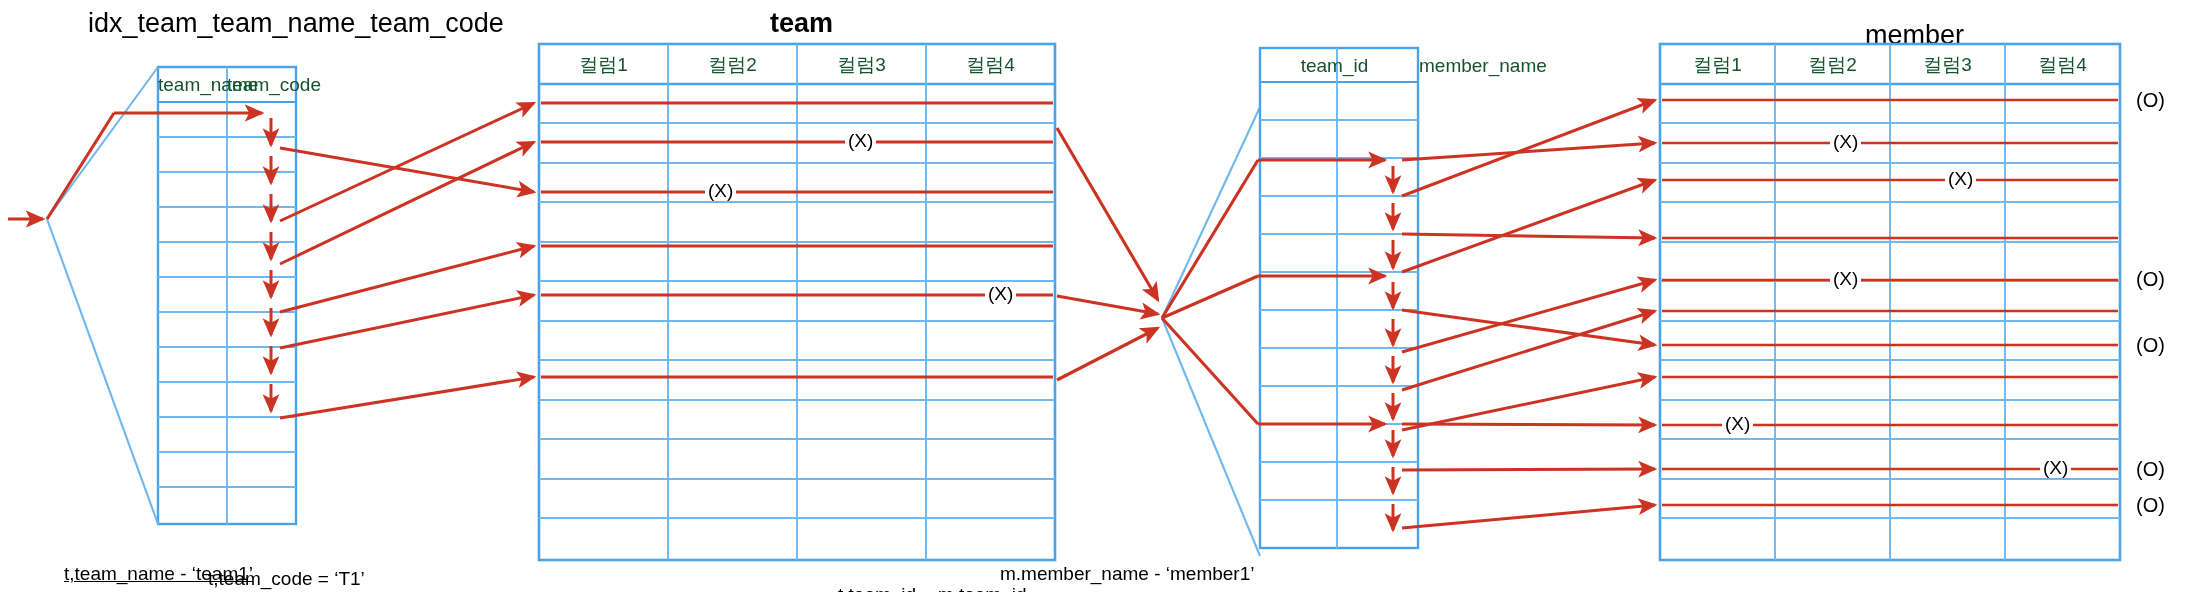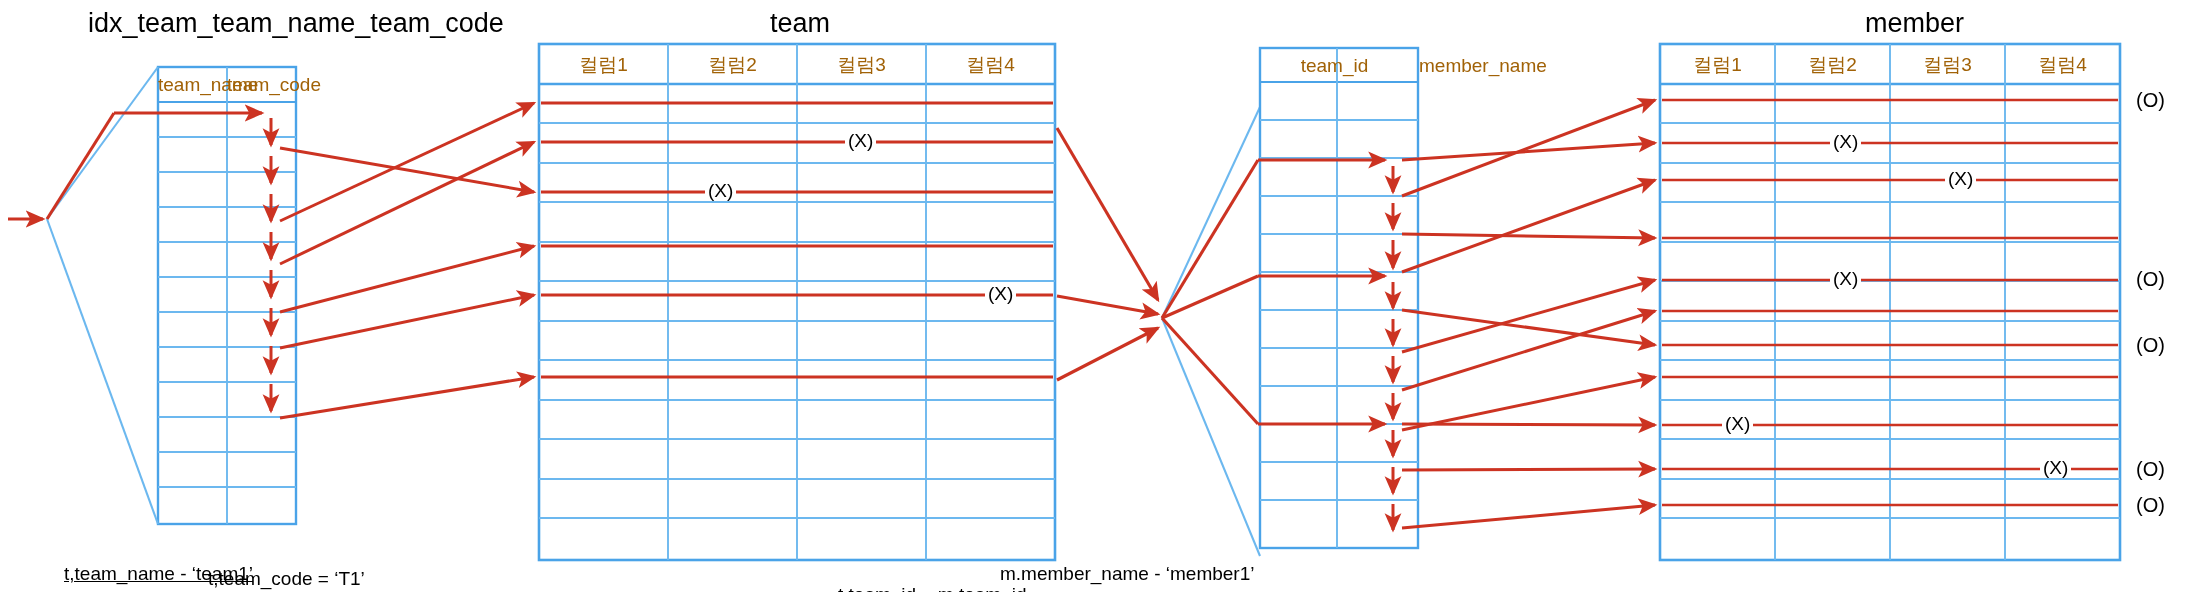--- a/index.html
+++ b/index.html
@@ -9,41 +9,41 @@
     color:#000000;
   }
   #stage{position:absolute;left:0;top:0;width:2204px;height:468px;}
   svg.layer{position:absolute;left:0;top:0;width:2204px;height:592px;overflow:visible;}
   .ttl{
     position:absolute;font-size:27px;line-height:30px;white-space:nowrap;
     color:#000;letter-spacing:0px;
   }
   .colhdr{
     position:absolute;font-size:19px;line-height:22px;white-space:nowrap;
-    text-align:center;color:#a16207;
+    text-align:center;color:#14532d;
   }
   .footlbl{
     position:absolute;font-size:19px;line-height:22px;white-space:nowrap;color:#000;
   }
   .mark{
     position:absolute;font-size:19px;line-height:20px;white-space:nowrap;
     color:#000;z-index:40;
   }
   .sidelbl{
     position:absolute;font-size:20px;line-height:22px;white-space:nowrap;color:#000;
   }
 </style>
 </head>
 <body>
 
 <div id="stage">
 
   <div class="ttl" style="left:88px;top:8px;">idx_team_team_name_team_code</div>
-  <div class="ttl" style="left:770px;top:8px;">team</div>
-  <div class="ttl" style="left:1865px;top:8px;">member</div>
+  <div class="ttl" style="left:770px;top:8px;font-weight:bold;">team</div>
+  <div class="ttl" style="left:1865px;top:20px;">member</div>
 
   <svg class="layer" viewBox="0 0 2204 592">
     <defs>
       <marker id="ah" markerWidth="7" markerHeight="7" refX="5.6" refY="3.1" orient="auto" markerUnits="strokeWidth">
         <path d="M0,0.3 L6.4,3.1 L0,5.9 L1.5,3.1 Z" fill="#cc3322"></path>
       </marker>
       <marker id="ahs" markerWidth="6" markerHeight="6" refX="4.8" refY="2.7" orient="auto" markerUnits="strokeWidth">
         <path d="M0,0.3 L5.4,2.7 L0,5.1 L1.2,2.7 Z" fill="#cc3322"></path>
       </marker>
     </defs>

